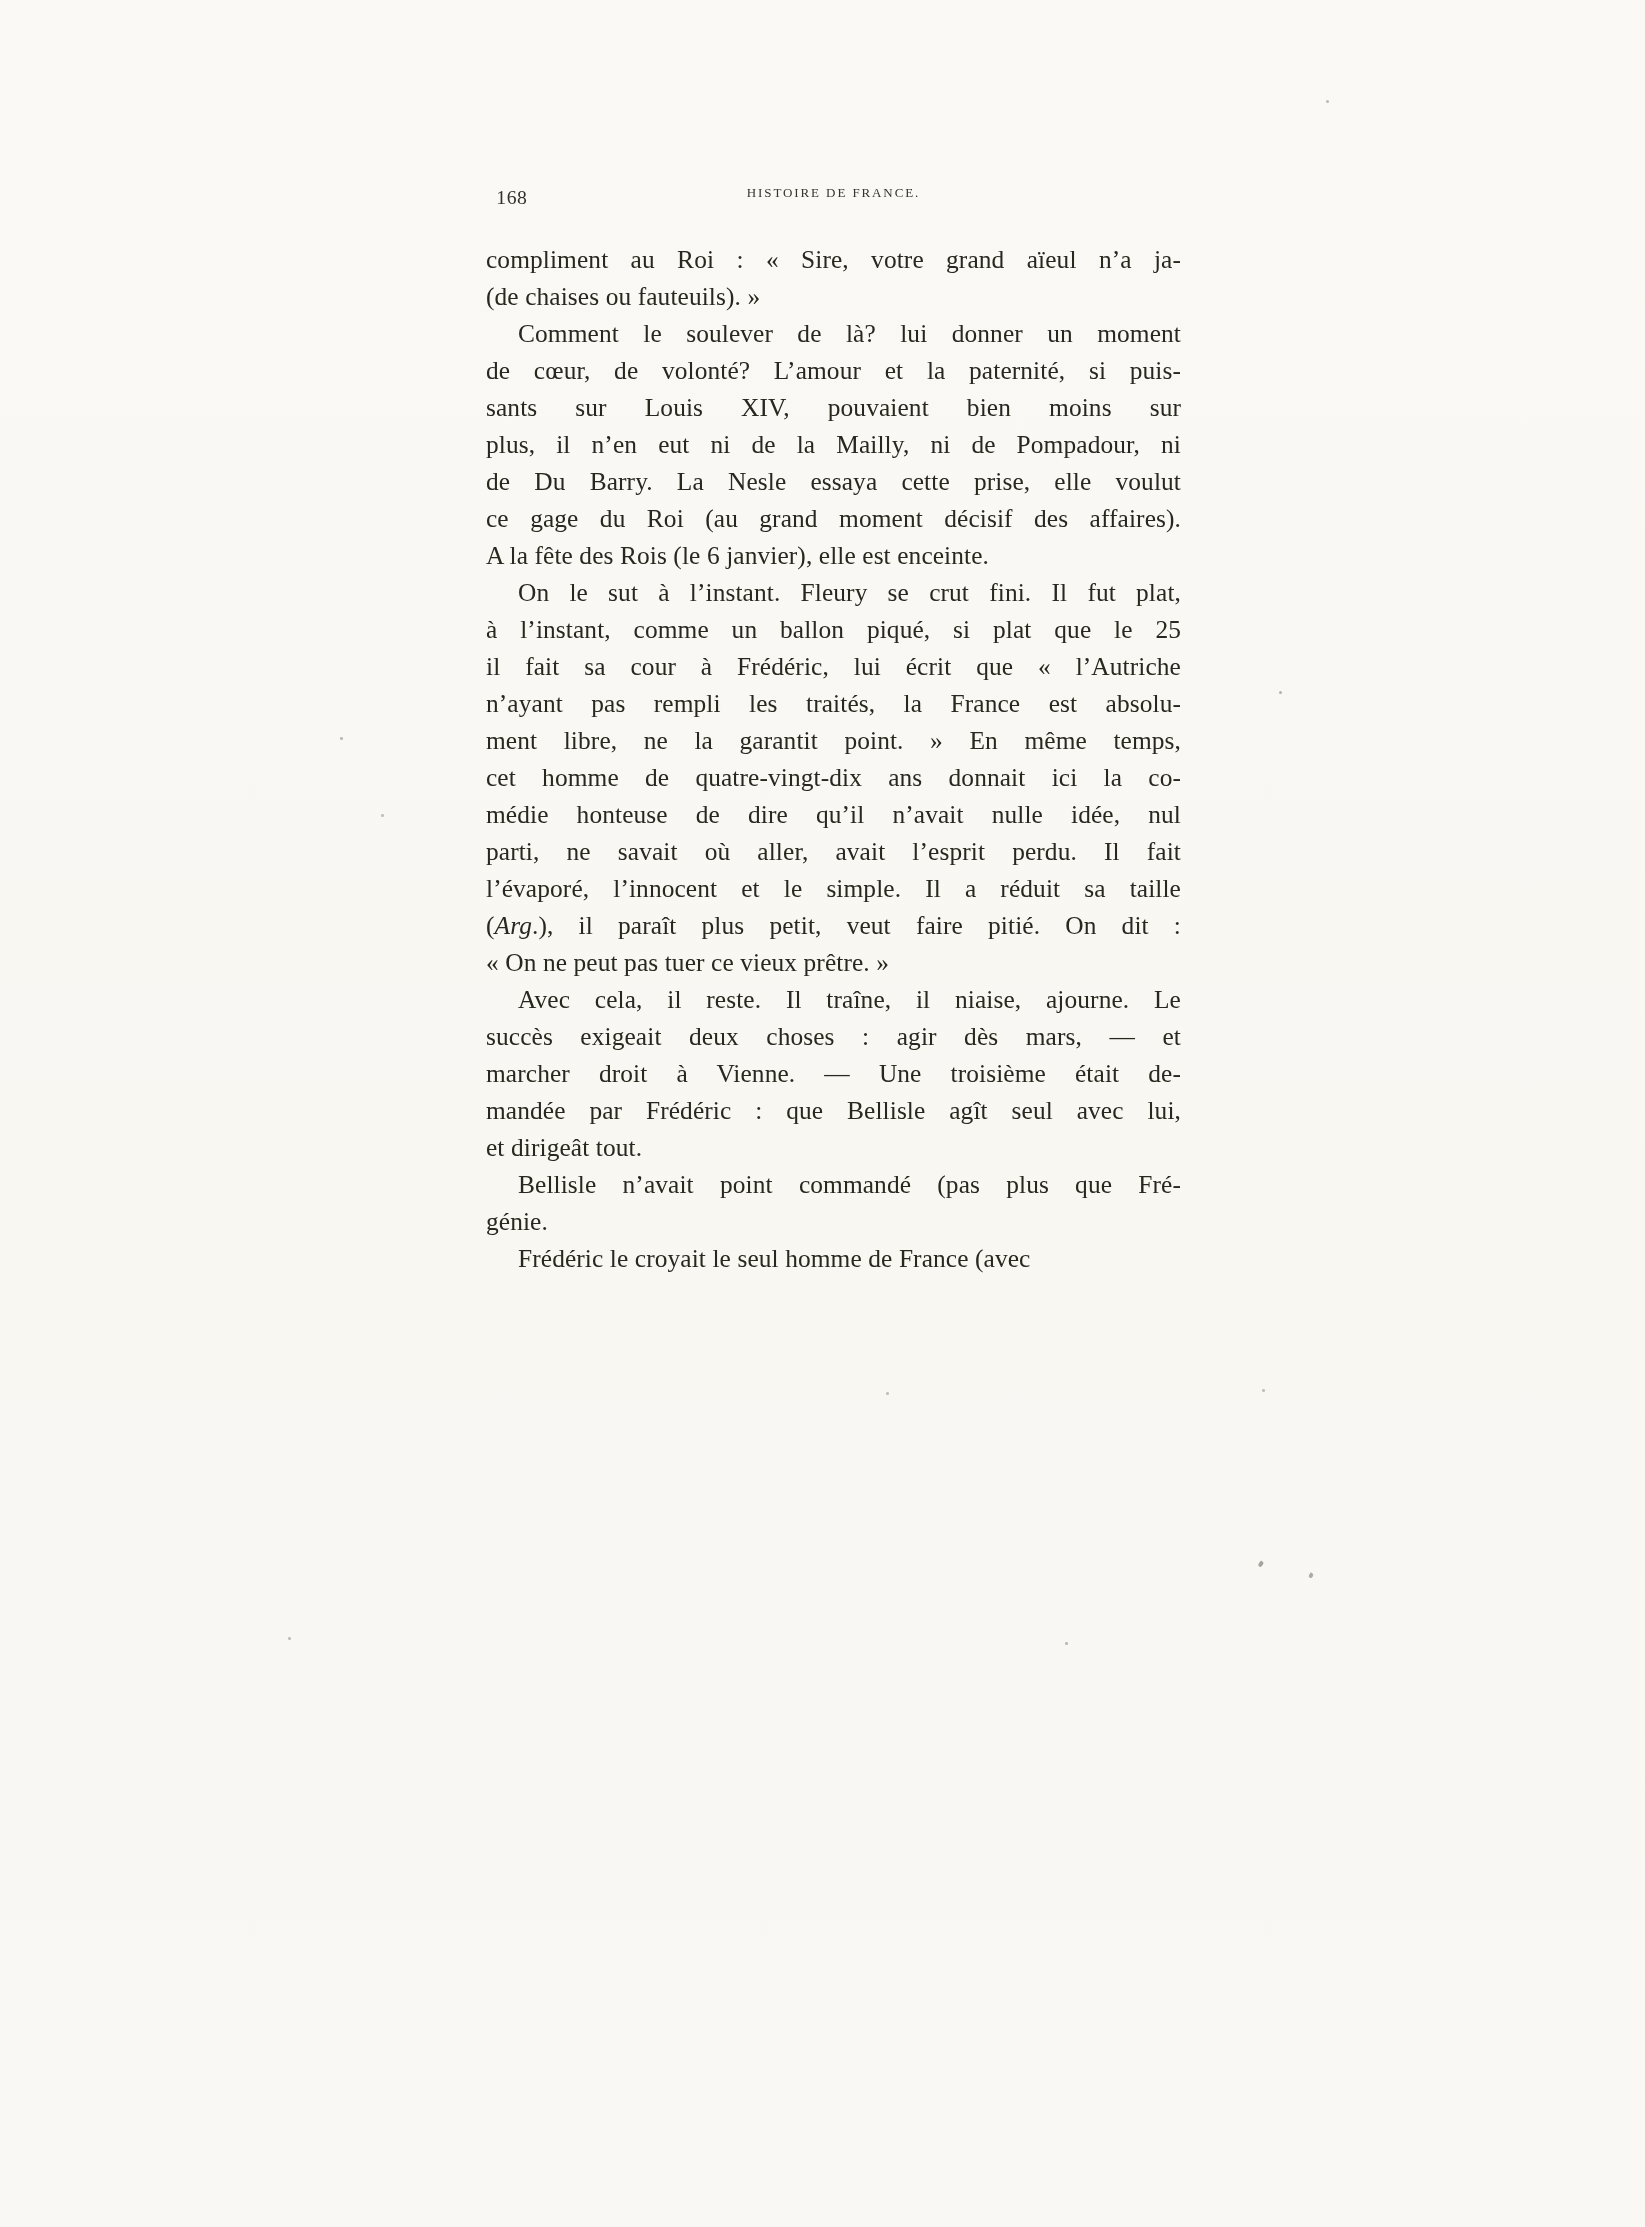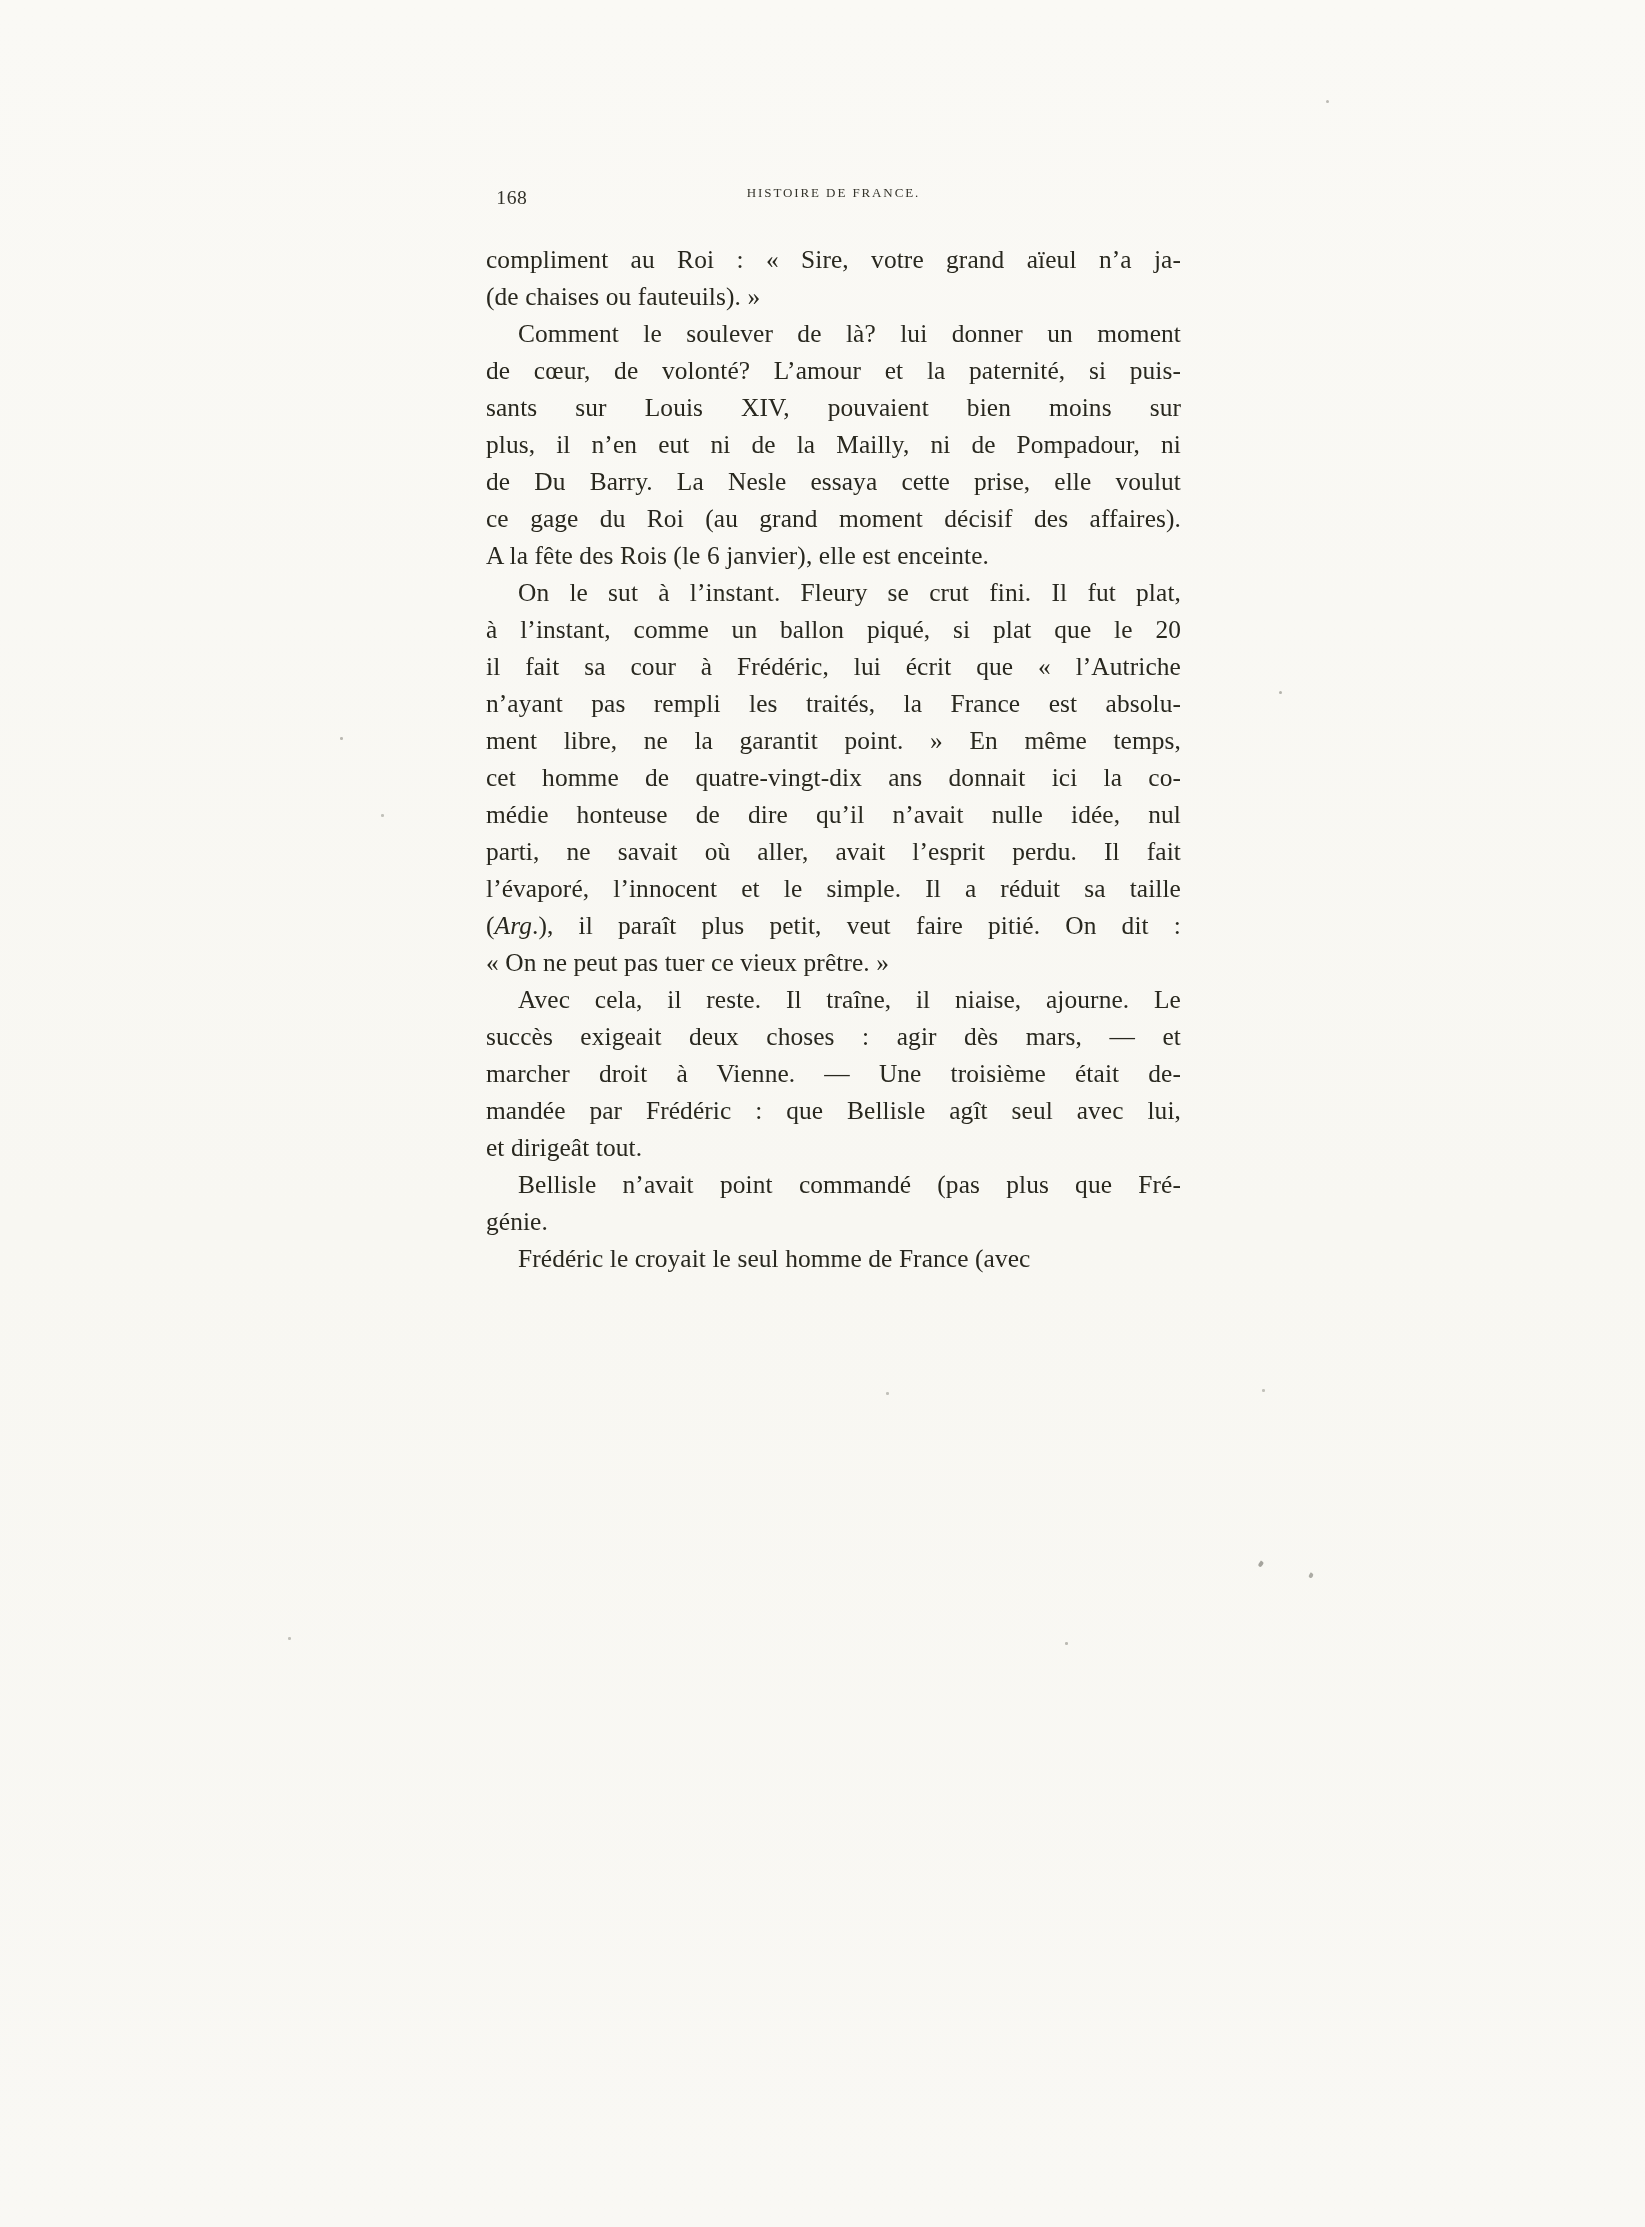--- a/index.html
+++ b/index.html
@@ -82,21 +82,21 @@
           <div class="line justify"><span>Comment le soulever de là? lui donner un moment</span></div>
           <div class="line justify"><span>de cœur, de volonté? L’amour et la paternité, si puis-</span></div>
           <div class="line justify"><span>sants sur Louis XIV, pouvaient bien moins sur</span></div>
           <div class="line justify"><span>plus, il n’en eut ni de la Mailly, ni de Pompadour, ni</span></div>
           <div class="line justify"><span>de Du Barry. La Nesle essaya cette prise, elle voulut</span></div>
           <div class="line justify"><span>ce gage du Roi (au grand moment décisif des affaires).</span></div>
           <div class="line"><span>A la fête des Rois (le 6 janvier), elle est enceinte.</span></div>
         </div>
         <div class="paragraph indent">
           <div class="line justify"><span>On le sut à l’instant. Fleury se crut fini. Il fut plat,</span></div>
-          <div class="line justify"><span>à l’instant, comme un ballon piqué, si plat que le 20</span></div>
+          <div class="line justify"><span>à l’instant, comme un ballon piqué, si plat que le 25</span></div>
           <div class="line justify"><span>il fait sa cour à Frédéric, lui écrit que « l’Autriche</span></div>
           <div class="line justify"><span>n’ayant pas rempli les traités, la France est absolu-</span></div>
           <div class="line justify"><span>ment libre, ne la garantit point. » En même temps,</span></div>
           <div class="line justify"><span>cet homme de quatre-vingt-dix ans donnait ici la co-</span></div>
           <div class="line justify"><span>médie honteuse de dire qu’il n’avait nulle idée, nul</span></div>
           <div class="line justify"><span>parti, ne savait où aller, avait l’esprit perdu. Il fait</span></div>
           <div class="line justify"><span>l’évaporé, l’innocent et le simple. Il a réduit sa taille</span></div>
           <div class="line justify"><span>(</span><em>Arg</em><span>.), il paraît plus petit, veut faire pitié. On dit :</span></div>
           <div class="line"><span>« On ne peut pas tuer ce vieux prêtre. »</span></div>
         </div>

